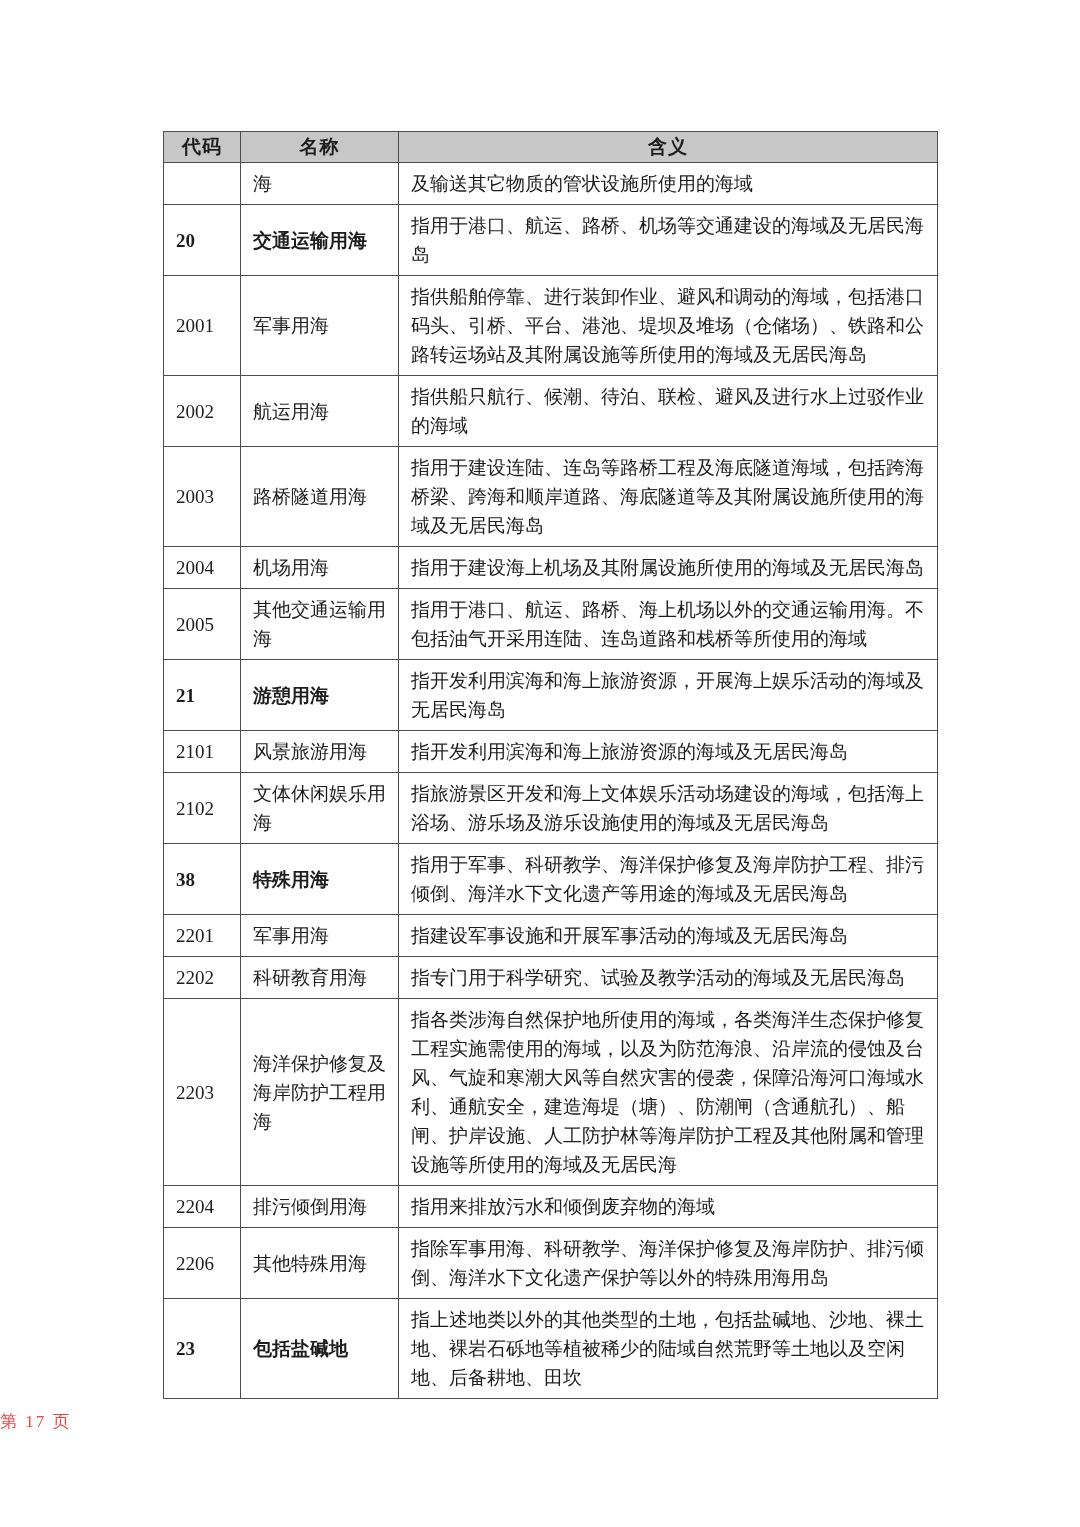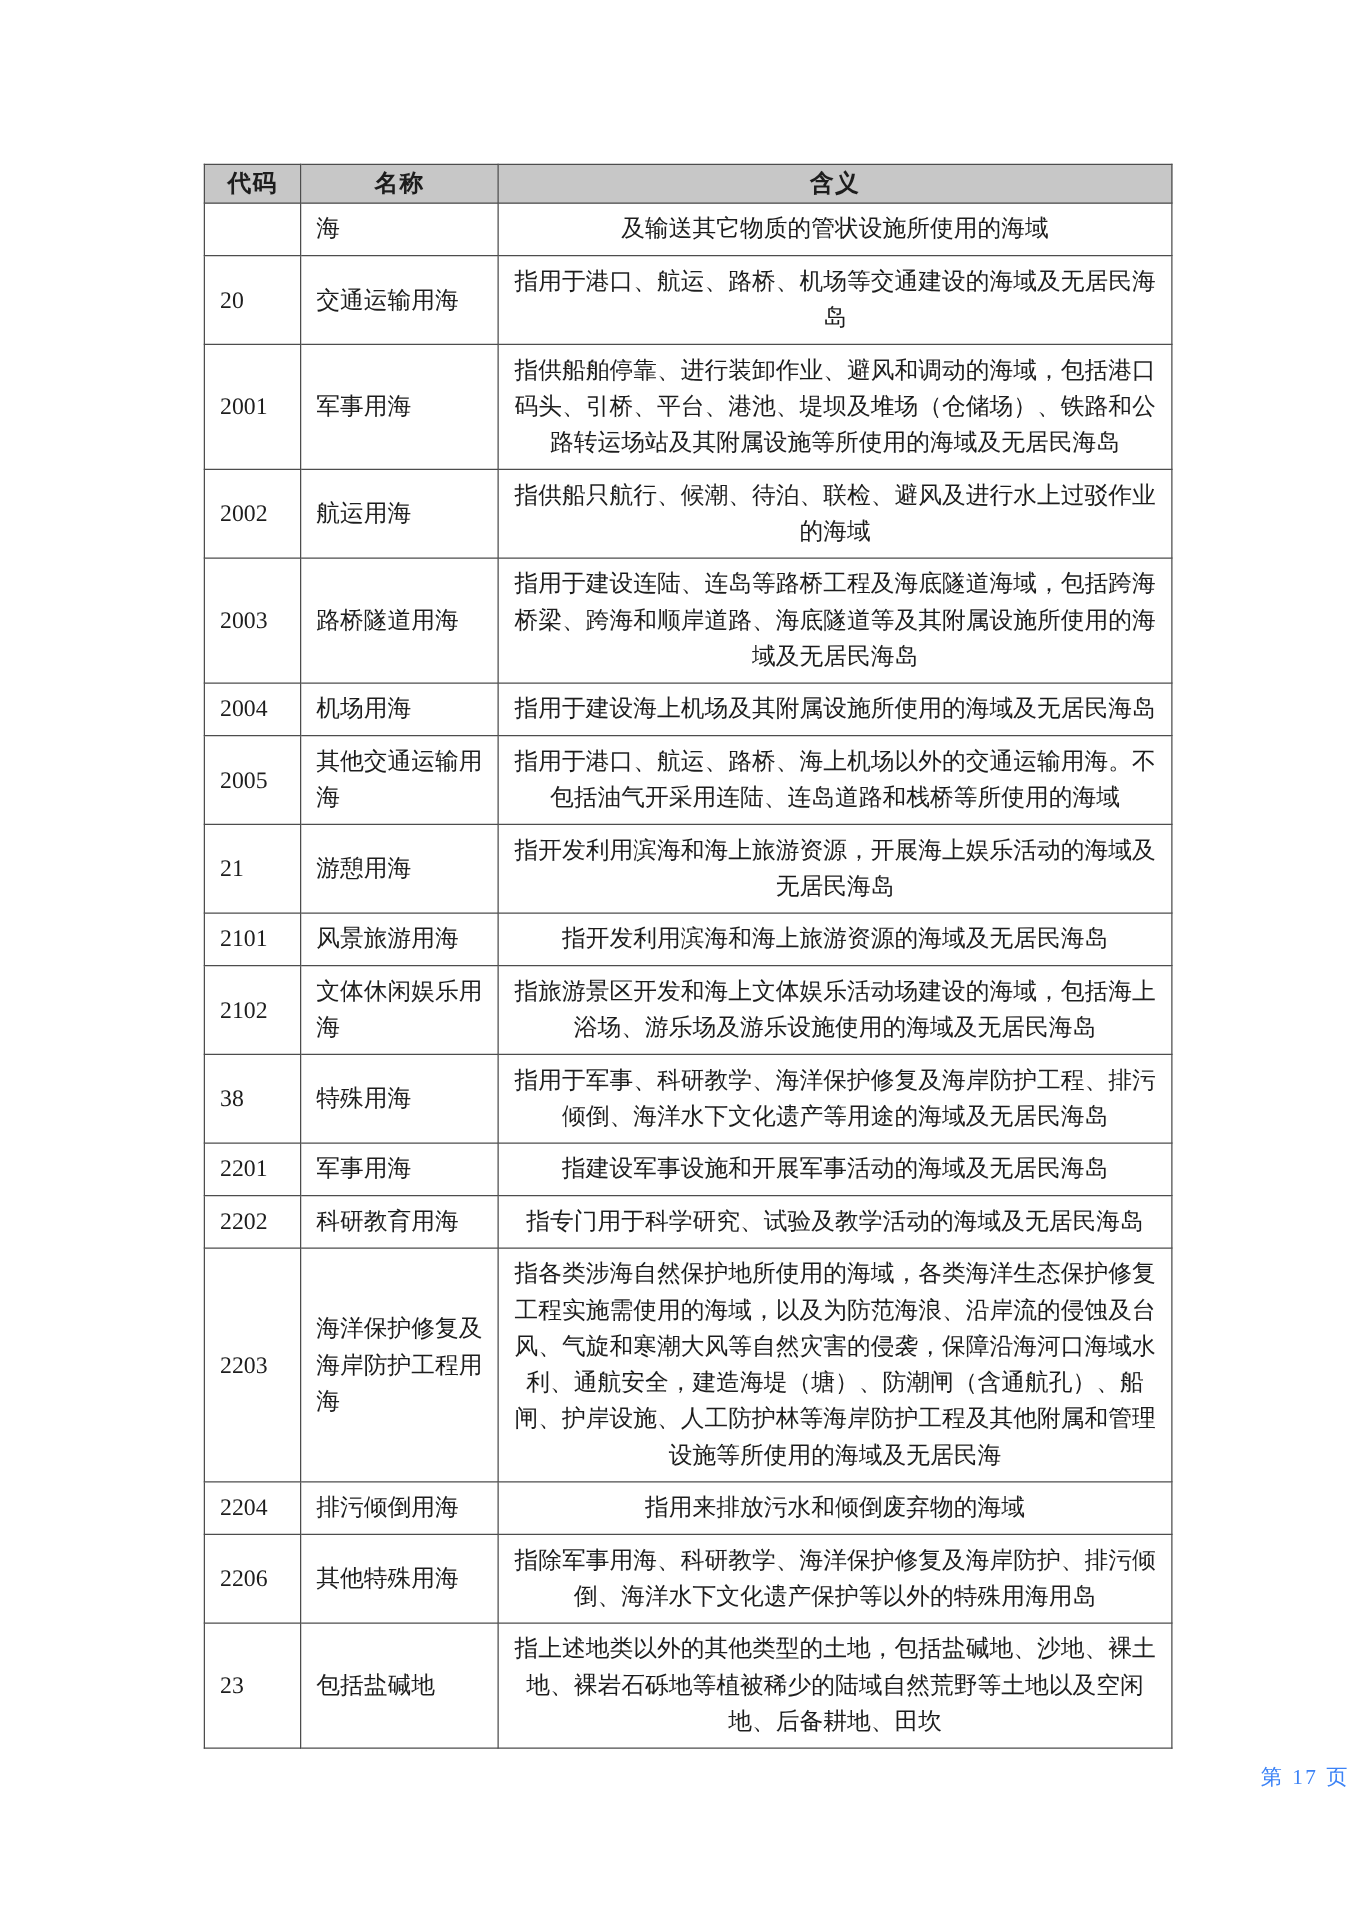--- a/index.html
+++ b/index.html
@@ -40,30 +40,30 @@
     text-align: center;
     padding: 2px 4px;
     letter-spacing: 1px;
   }
   table.classification td {
     padding: 6px 12px;
     line-height: 29px;
   }
   td.code { padding-left: 14px; font-family: "Liberation Serif", "DejaVu Serif", serif; }
   td.name { padding-left: 12px; padding-right: 10px; }
-  td.meaning { padding-left: 13px; padding-right: 10px; text-align: center; }
-  tr.bold td.code, tr.bold td.name { font-weight: 400; }
+  td.meaning { padding-left: 13px; padding-right: 10px; }
+  tr.bold td.code, tr.bold td.name { font-weight: 700; }
   .footer {
     position: absolute;
     left: 0;
     top: 1410px;
     width: 100%;
-    text-align: right;
+    text-align: left;
     font-size: 17px;
-    color: #3b82f6;
+    color: #ef4444;
     letter-spacing: 2px;
   }
 </style>
 </head>
 <body>
 
 <div class="page">
 
   <table class="classification">
     <colgroup>

